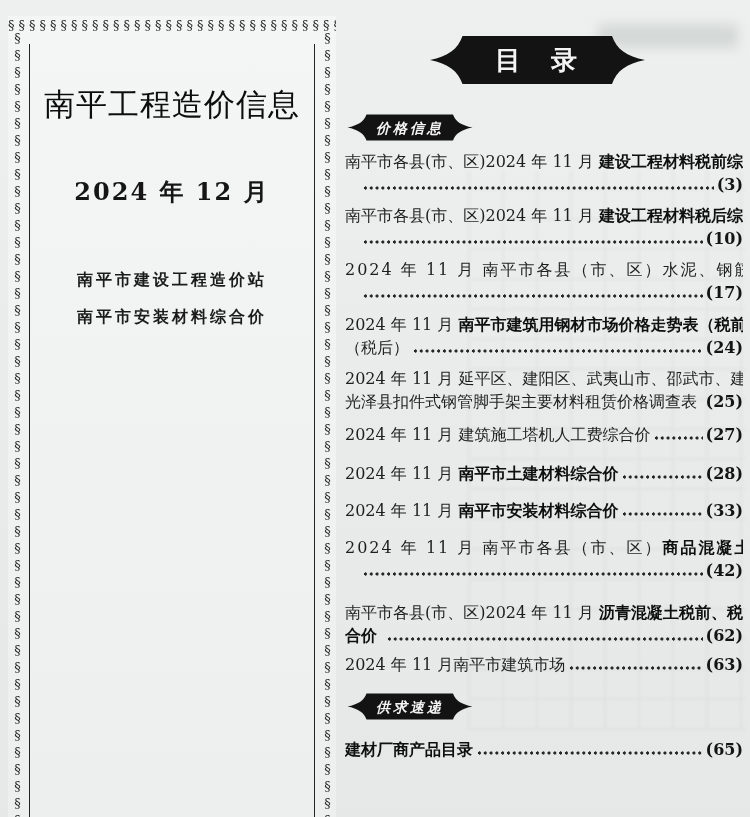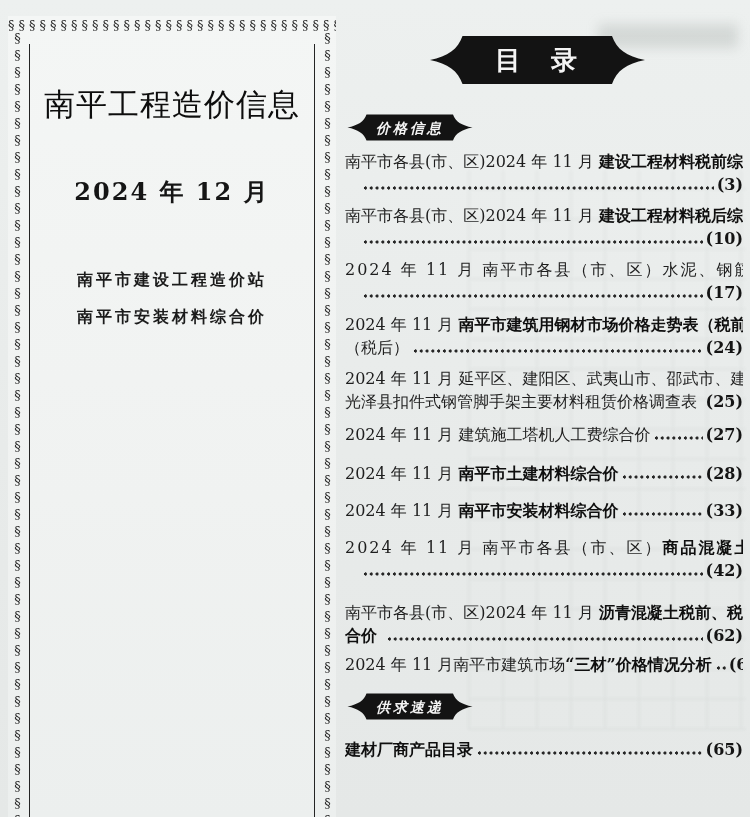--- a/index.html
+++ b/index.html
@@ -210,21 +210,20 @@
             </div>
             <div class="toc-line">
               <span class="seg b">合价 </span>
               <span class="dots"></span>
               <span class="page">(62)</span>
             </div>
           </div>
           <div class="toc-entry" style="margin-bottom: 8px;">
             <div class="toc-line">
               <span class="seg">2024 年 11 月南平市建筑市场</span>
-              <span class="seg b">“三材”价格情况分析</span>
               <span class="dots"></span>
               <span class="page">(63)</span>
             </div>
           </div>
         </div>
         <svg class="banner-small b1" width="126" height="29" viewBox="0 0 126 29">
           <path d="M0.5,14.5 C11,12.5 17,8.5 19.5,1.5 L106,1.5 C108.5,8.5 114.5,12.5 125.5,14.5 C114.5,16.5 108.5,20.5 106,27.5 L19.5,27.5 C17,20.5 11,16.5 0.5,14.5 Z" fill="#131313"></path>
           <text x="63" y="20" text-anchor="middle" fill="#f4f4f4">供求速递</text>
         </svg>
         <div>

